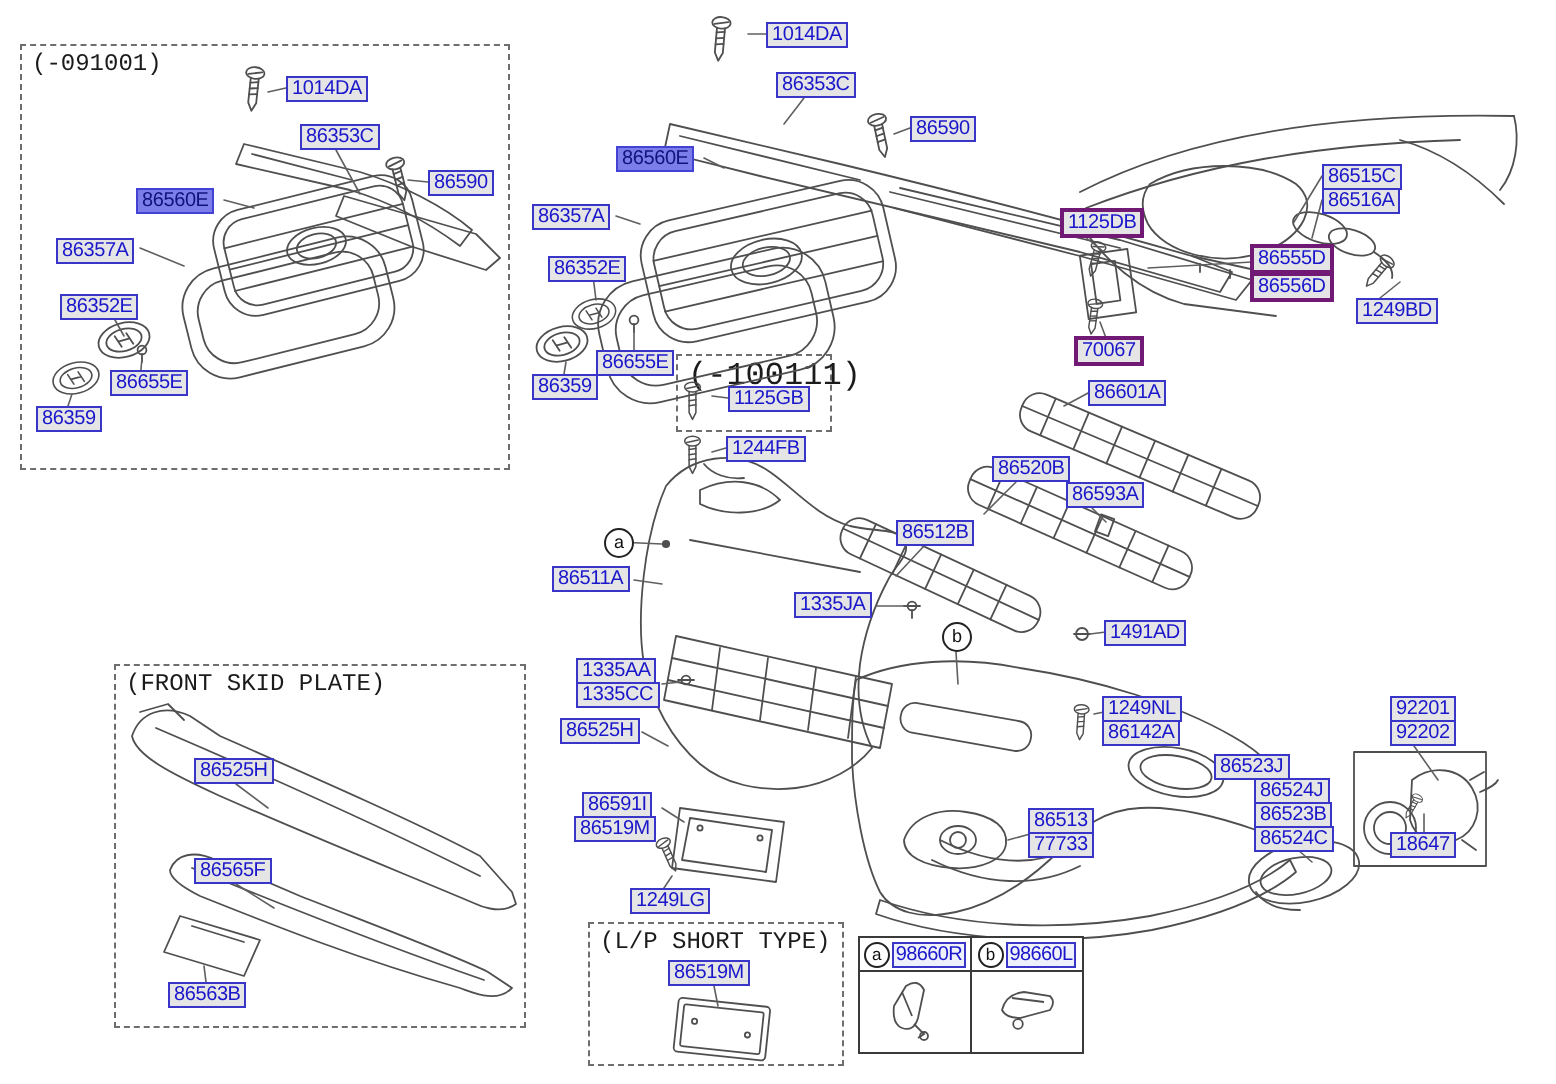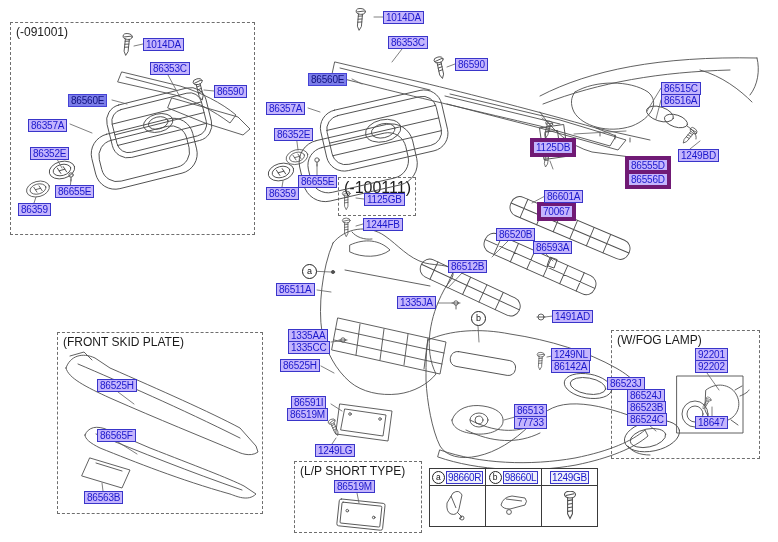--- a/index.html
+++ b/index.html
@@ -1,24 +1,24 @@
 <!DOCTYPE html>
 <html><head>
 <meta charset="utf-8">
 <style>
   html,body{margin:0;padding:0;background:#fff;}
   .stage{position:relative;width:778px;height:542px;background:#ffffff;
          font-family:"Liberation Sans",sans-serif;overflow:hidden;}
   .art{position:absolute;left:0;top:0;z-index:2;}
-  .gbox{position:absolute;border:1px dashed #6e6e6e;z-index:1;background:transparent;}
+  .gbox{position:absolute;border:1px dashed #6e6e6e;z-index:1;background:transparent;font-family:Liberation Mono, monospace;}
   .gtitle{position:absolute;left:5px;top:2px;font-size:12px;color:#1b1b1b;white-space:nowrap;}
   .lbl{position:absolute;height:11px;line-height:11px;font-size:10px;letter-spacing:-0.2px;
-       color:#1a17cb;background:#c4b5fd;border:1px solid #3935c9;padding:0 2px;
+       color:#1a17cb;background:#e5e5e5;border:1px solid #3935c9;padding:0 2px;
        white-space:nowrap;z-index:3;cursor:pointer;}
-  .lbl.green{border:4px solid #701a75;margin-top:34px;}
+  .lbl.green{border:2px solid #701a75;}
   .lbl.hl{background:#7b7de9;border-color:#4442d6;color:#12127e;}
   .marker{position:absolute;width:13px;height:13px;border:1px solid #222;border-radius:50%;
           font-size:9px;line-height:13px;text-align:center;color:#111;background:#fff;z-index:3;}
   .ptable{position:absolute;left:429px;top:468px;display:flex;border:1px solid #3a3a3a;z-index:3;background:#fff;}
   .pcol{width:55px;border-right:1px solid #3a3a3a;}
   .pcol:last-child{border-right:none;}
   .phead{height:16px;display:flex;align-items:center;justify-content:center;gap:1px;
          border-bottom:1px solid #3a3a3a;}
   .pbody{height:40px;display:flex;align-items:center;justify-content:center;}
   .lbl-in{height:11px;line-height:11px;font-size:10px;letter-spacing:-0.3px;color:#1a17cb;
@@ -35,23 +35,20 @@
     <span class="gtitle">(-091001)</span>
   </div>
   <div class="gbox" style="left:338px;top:177px;width:76px;height:37px">
     <span class="gtitle" style="font-size:16px;top:1px">(-100111)</span>
   </div>
   <div class="gbox" style="left:294px;top:461px;width:126px;height:70px">
     <span class="gtitle">(L/P SHORT TYPE)</span>
   </div>
   <div class="gbox" style="left:57px;top:332px;width:204px;height:180px">
     <span class="gtitle">(FRONT SKID PLATE)</span>
-  </div>
-  <div class="gbox" style="left:611px;top:330px;width:147px;height:127px">
-    <span class="gtitle">(W/FOG LAMP)</span>
   </div>
 
   <svg class="art" width="778" height="542" viewBox="0 0 778 542">
     <defs>
       <g id="scr" fill="none" stroke="#4f4f4f" stroke-width="0.9">
         <ellipse cx="5" cy="3" rx="4.6" ry="2.9"></ellipse>
         <path d="M1.6,3.8 L8.4,2.3"></path>
         <path d="M3,5.6 L3,18 L5,22 L7,18 L7,5.6"></path>
         <path d="M3,8 L7,7.4 M3,11 L7,10.4 M3,14 L7,13.4"></path>
       </g>
@@ -351,28 +348,15 @@
         <span class="lbl-in">98660L</span>
       </div>
       <div class="pbody">
         <svg width="36" height="34" viewBox="0 0 36 34" fill="none" stroke="#4f4f4f" stroke-width="0.9">
           <path d="M5,16 Q7,8 16,7 L29,9 Q32,12 29,16 L14,20 Q7,20 5,16 Z"></path>
           <path d="M10,10 L26,12"></path>
           <circle cx="13" cy="23" r="2.4"></circle>
         </svg>
       </div>
     </div>
-    <div class="pcol">
-      <div class="phead">
-        <span class="lbl-in">1249GB</span>
-      </div>
-      <div class="pbody">
-        <svg width="14" height="30" viewBox="0 0 11 25" fill="none" stroke="#4f4f4f" stroke-width="0.9">
-          <ellipse cx="5.5" cy="3" rx="4.6" ry="2.9"></ellipse>
-            <path d="M2,3.8 L9,2.3"></path>
-          <path d="M3.5,5.6 L3.5,19 L5.5,23 L7.5,19 L7.5,5.6"></path>
-          <path d="M3.5,8 L7.5,7.4 M3.5,11 L7.5,10.4 M3.5,14 L7.5,13.4 M3.5,17 L7.5,16.4"></path>
-        </svg>
-      </div>
-    </div>
   </div>
 
 </div>
 
 </body></html>

